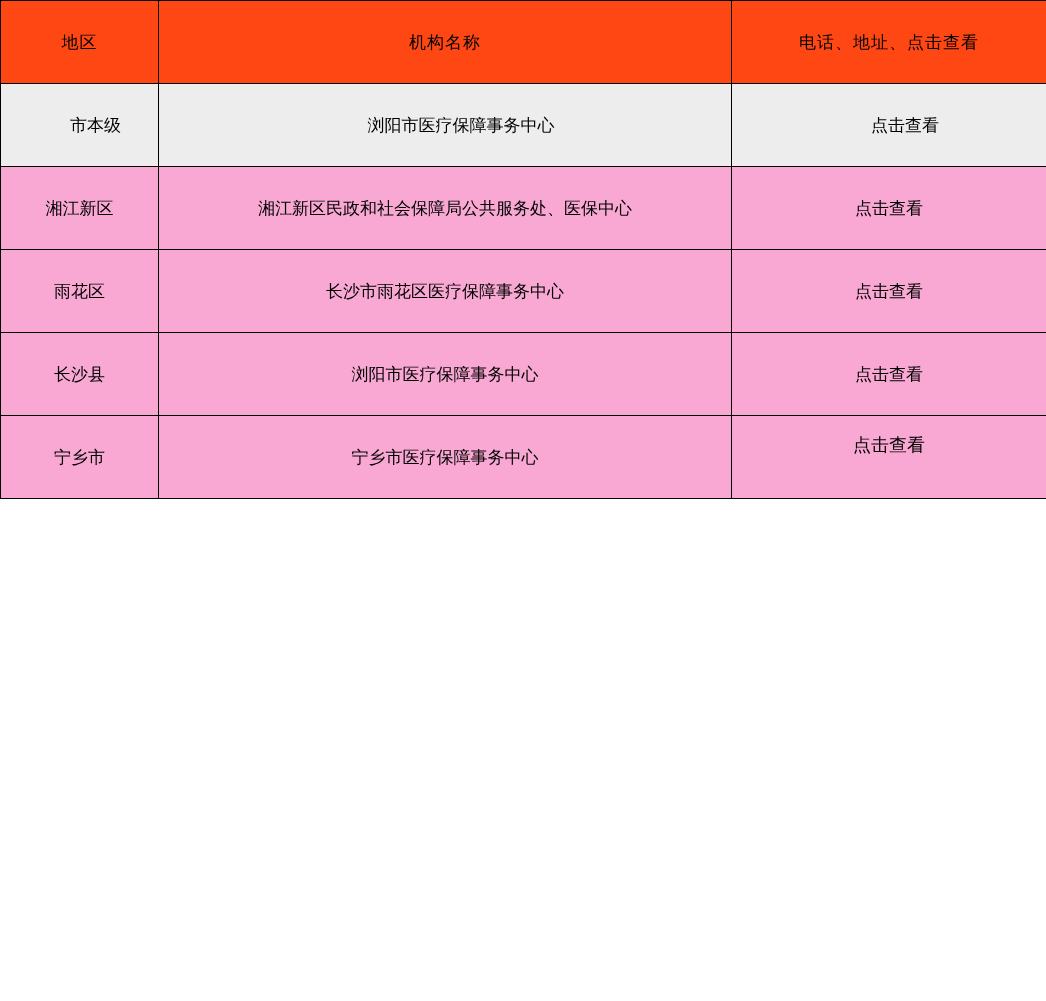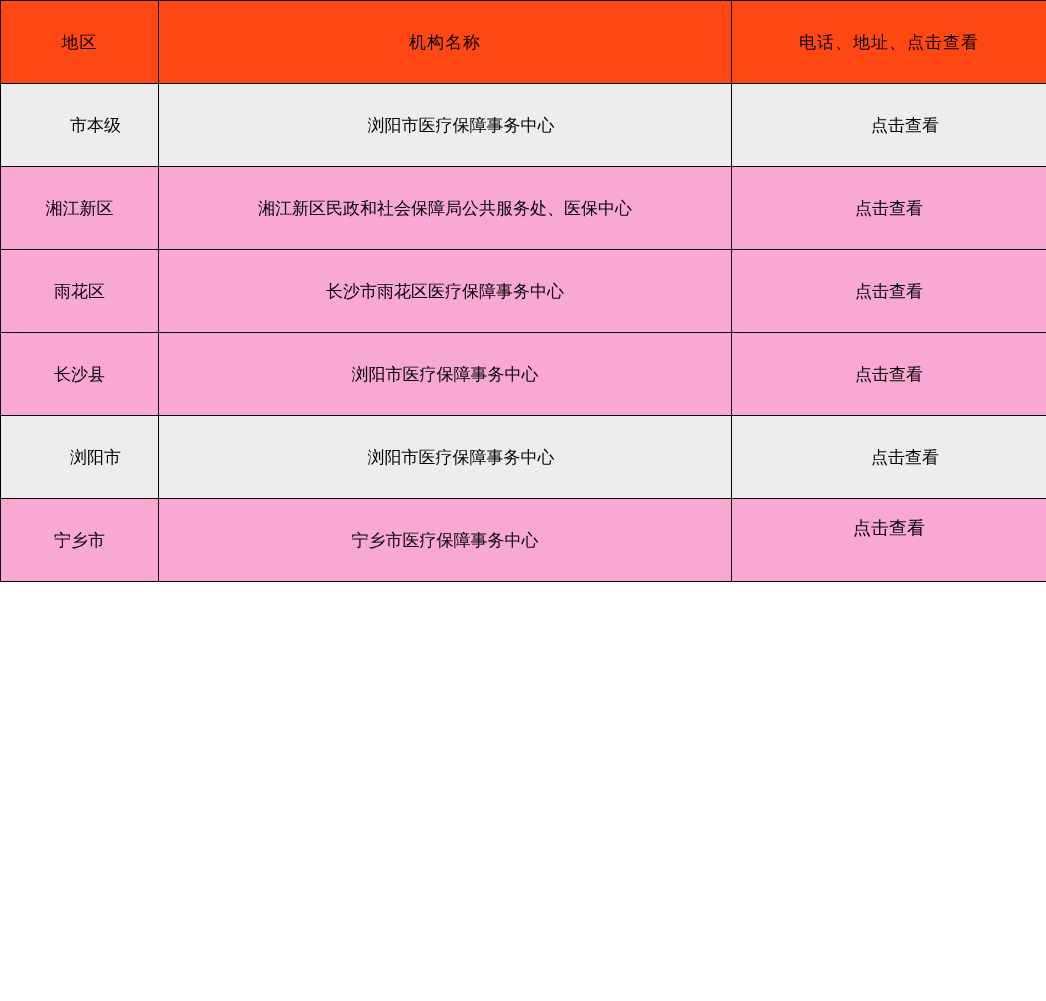--- a/index.html
+++ b/index.html
@@ -117,25 +117,20 @@
       <tr class="even">
         <td class="region">雨花区</td>
         <td class="name">长沙市雨花区医疗保障事务中心</td>
         <td class="info"><span class="link-text">点击查看</span></td>
       </tr>
       <tr class="even">
         <td class="region">长沙县</td>
         <td class="name">浏阳市医疗保障事务中心</td>
         <td class="info"><span class="link-text">点击查看</span></td>
       </tr>
-      <tr class="odd">
-        <td class="region">浏阳市</td>
-        <td class="name">浏阳市医疗保障事务中心</td>
-        <td class="info"><span class="link-text">点击查看</span></td>
-      </tr>
       <tr class="even last">
         <td class="region">宁乡市</td>
         <td class="name">宁乡市医疗保障事务中心</td>
         <td class="info">
             <span class="link-text">点击查看</span>
           </td>
       </tr>
     </tbody>
   </table>
 

